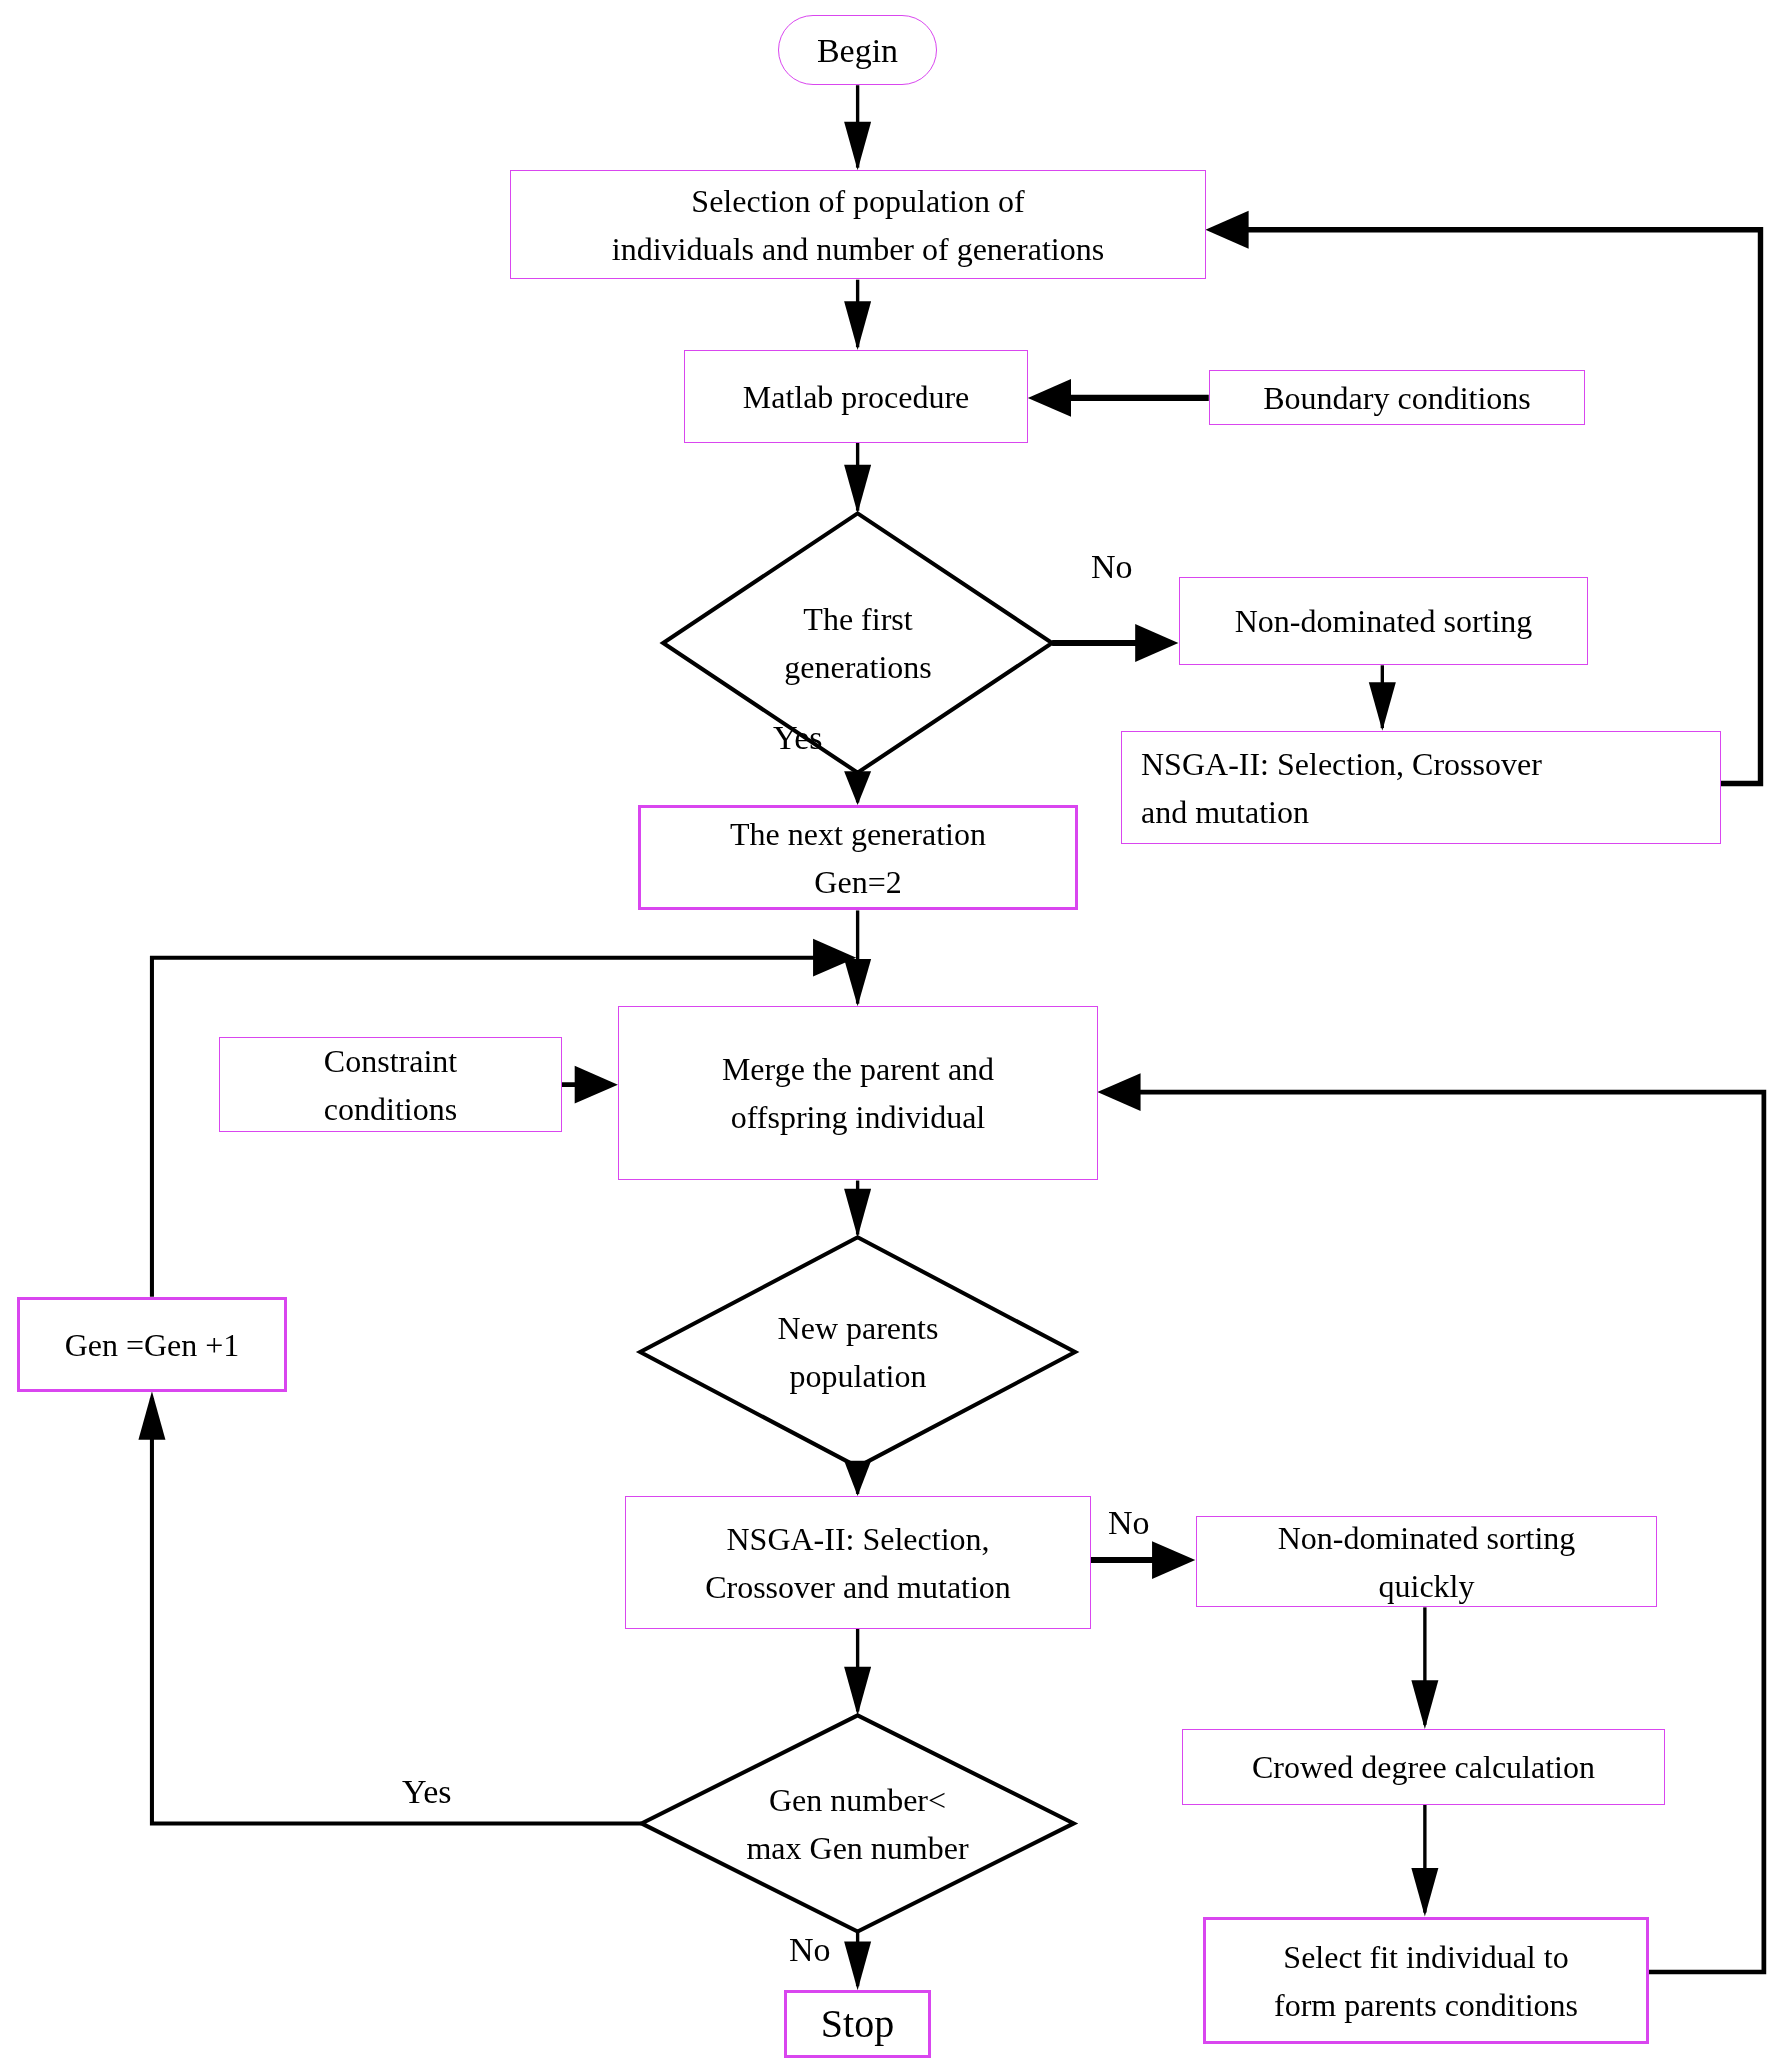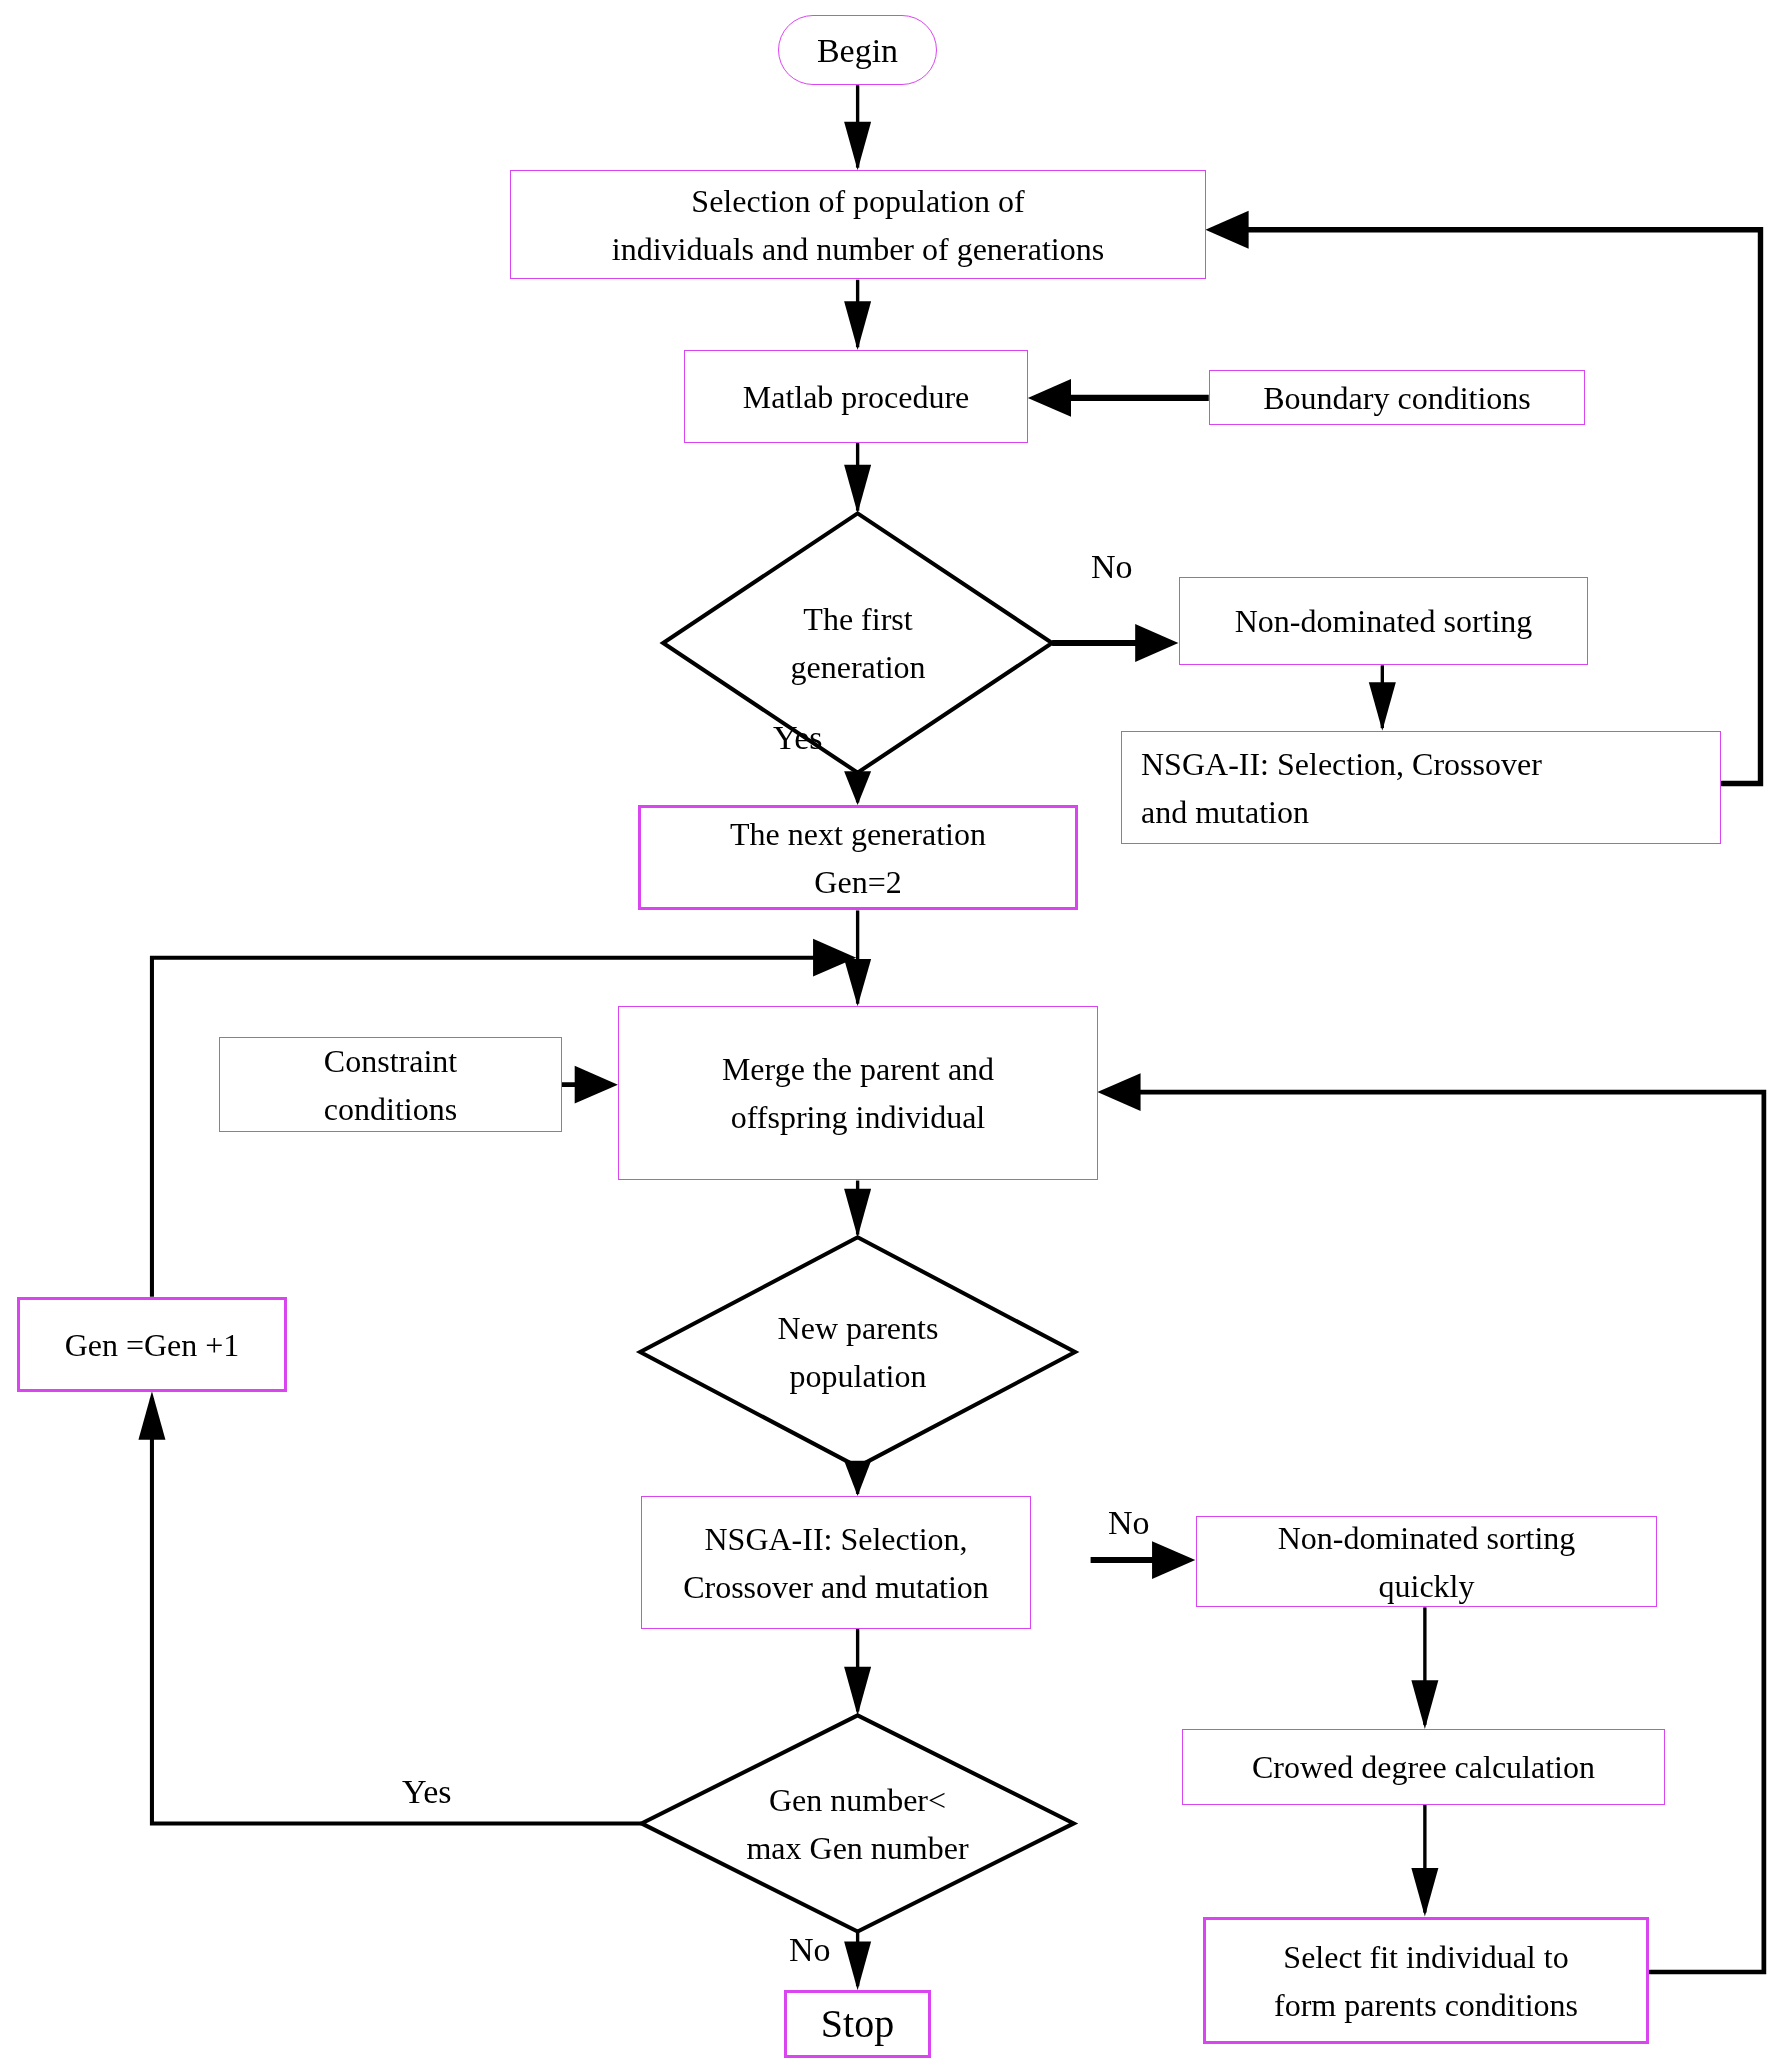--- a/index.html
+++ b/index.html
@@ -134,21 +134,21 @@
   <div class="node" style="left:1209px; top:370px; width:376px; height:55px;">
     <div>Boundary conditions</div>
   </div>
 
   <div class="node" style="left:684px; top:350px; width:344px; height:93px;">
     <div>Matlab procedure</div>
   </div>
 
   <div class="diamond-label" style="left:689px; top:582px; width:338px; height:122px;">
     <div>The first</div>
-    <div>generation</div>
+    <div>generations</div>
   </div>
 
   <div class="node" style="left:1179px; top:577px; width:409px; height:88px;">
     <div>Non-dominated sorting</div>
   </div>
 
   <div class="node left-align" style="left:1121px; top:731px; width:600px; height:113px;">
     <div>NSGA-II: Selection, Crossover</div>
     <div>and mutation</div>
   </div>
@@ -166,21 +166,21 @@
   <div class="node" style="left:618px; top:1006px; width:480px; height:174px;">
     <div>Merge the parent and</div>
     <div>offspring individual</div>
   </div>
 
   <div class="diamond-label" style="left:689px; top:1291px; width:338px; height:122px;">
     <div>New parents</div>
     <div>population</div>
   </div>
 
-  <div class="node" style="left:625px; top:1496px; width:390px; height:133px;margin-left:16px;">
+  <div class="node" style="left:625px; top:1496px; width:466px; height:133px;">
     <div>NSGA-II: Selection,</div>
     <div>Crossover and mutation</div>
   </div>
 
   <div class="node" style="left:1196px; top:1516px; width:461px; height:91px;">
     <div>Non-dominated sorting</div>
     <div>quickly</div>
   </div>
 
   <div class="node" style="left:1182px; top:1729px; width:483px; height:76px;">

